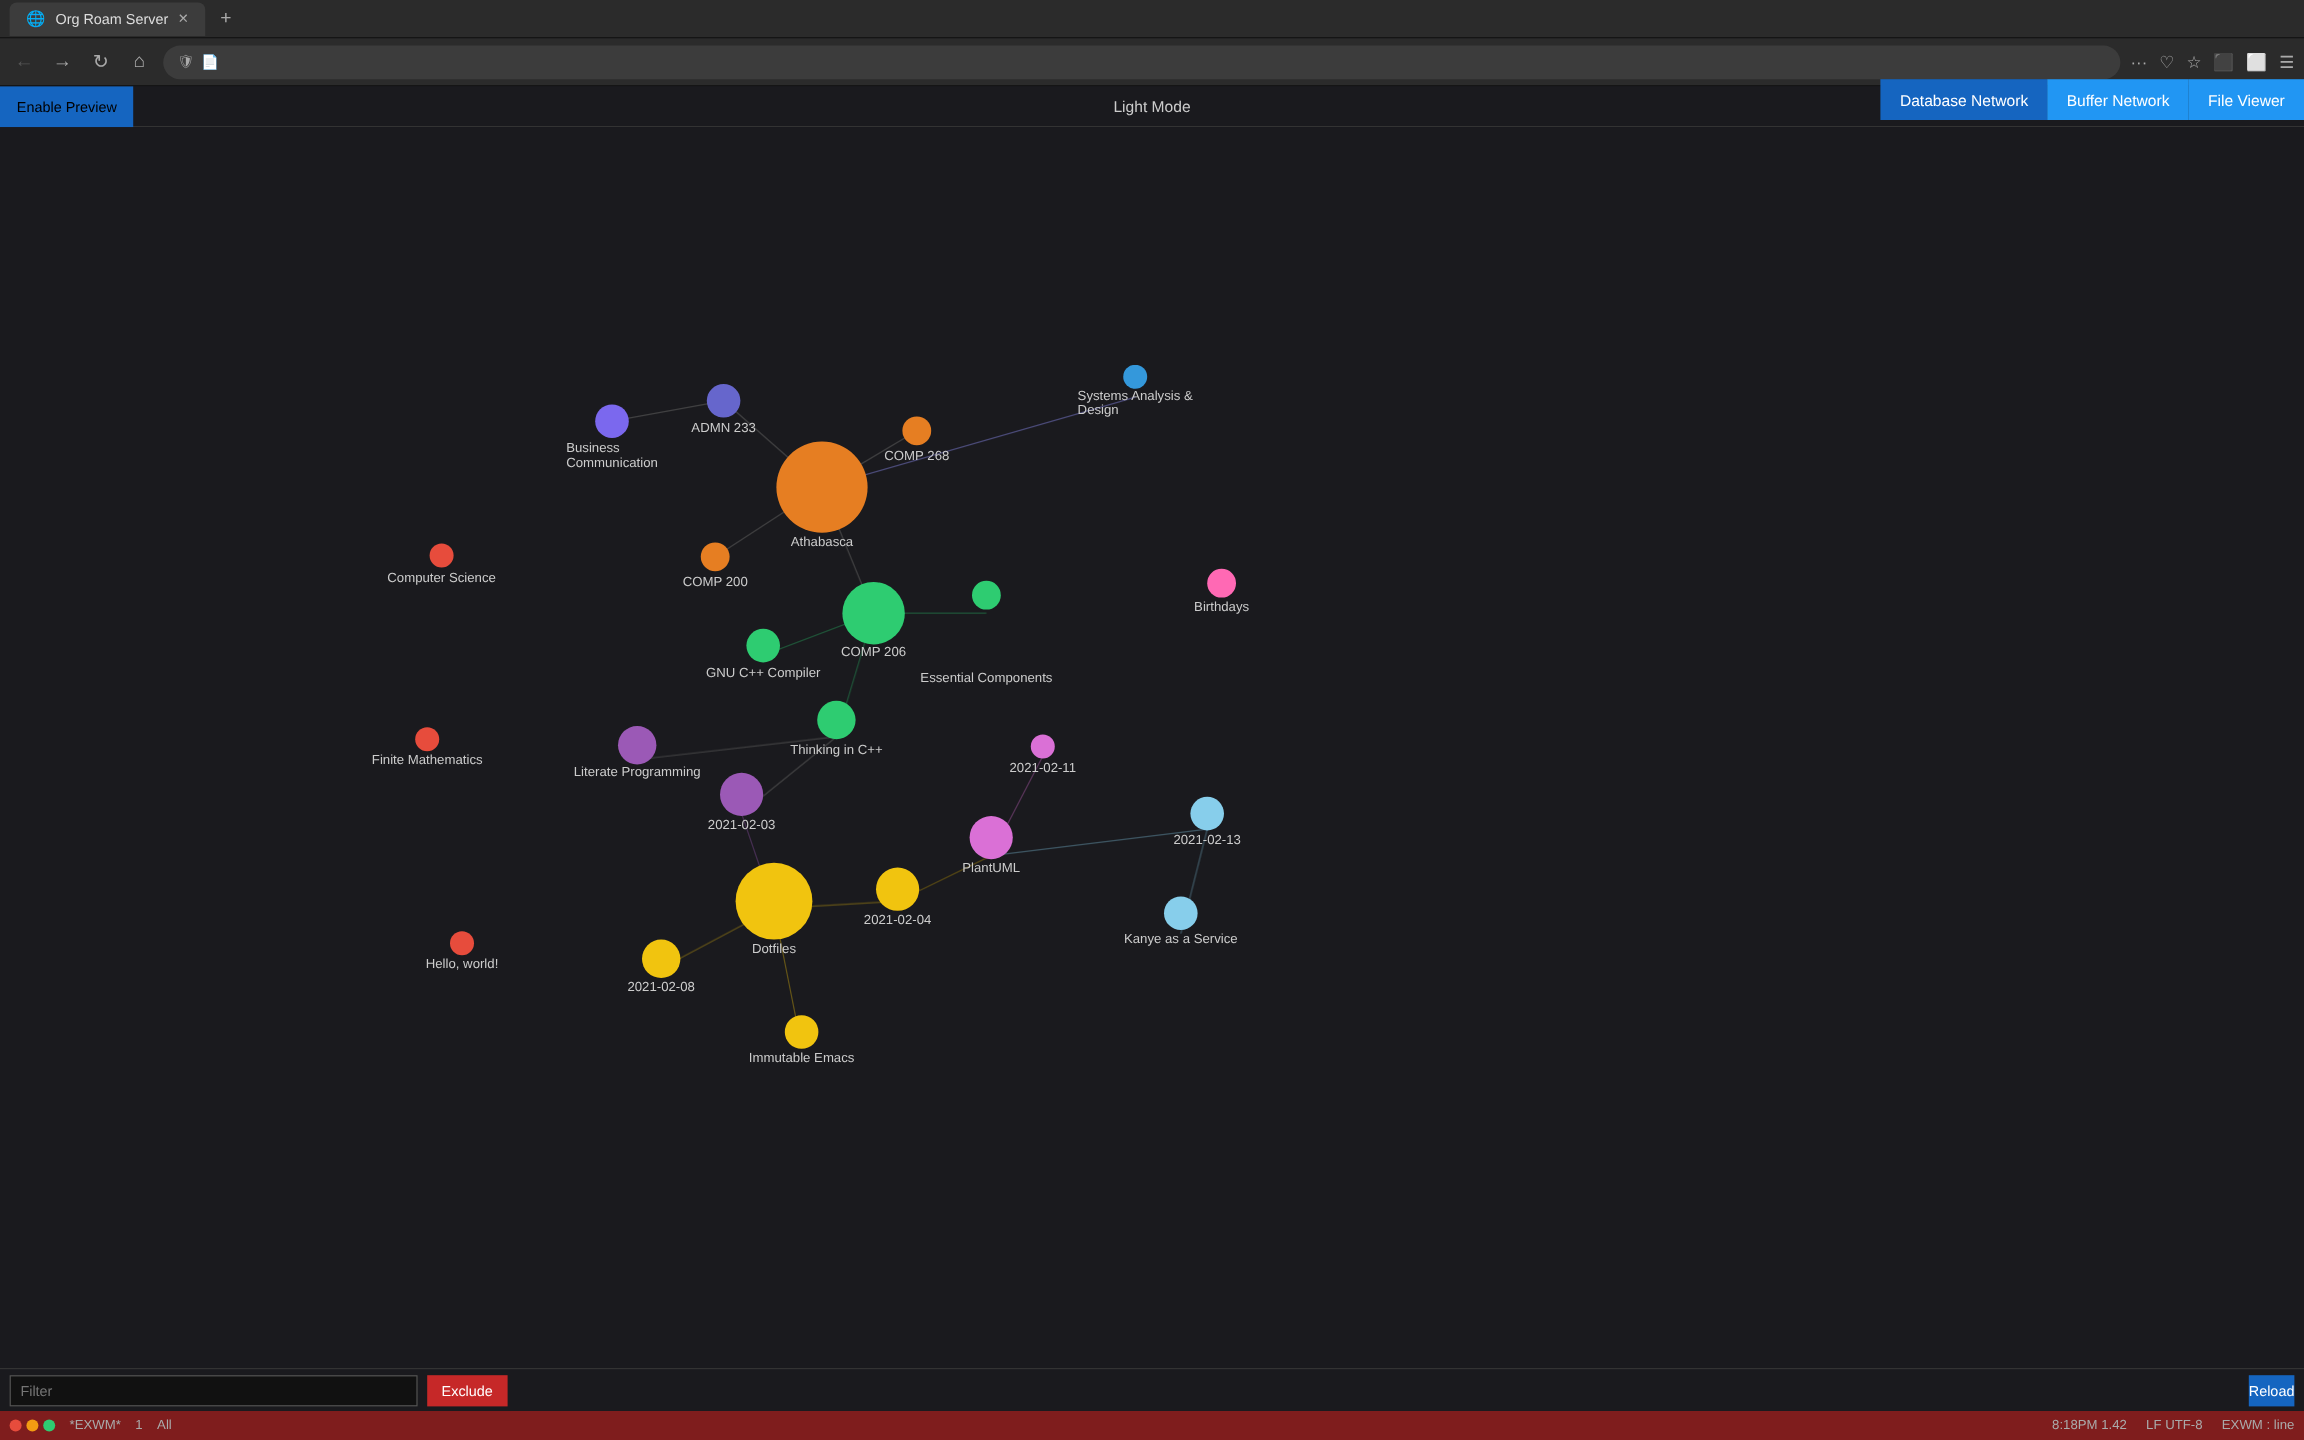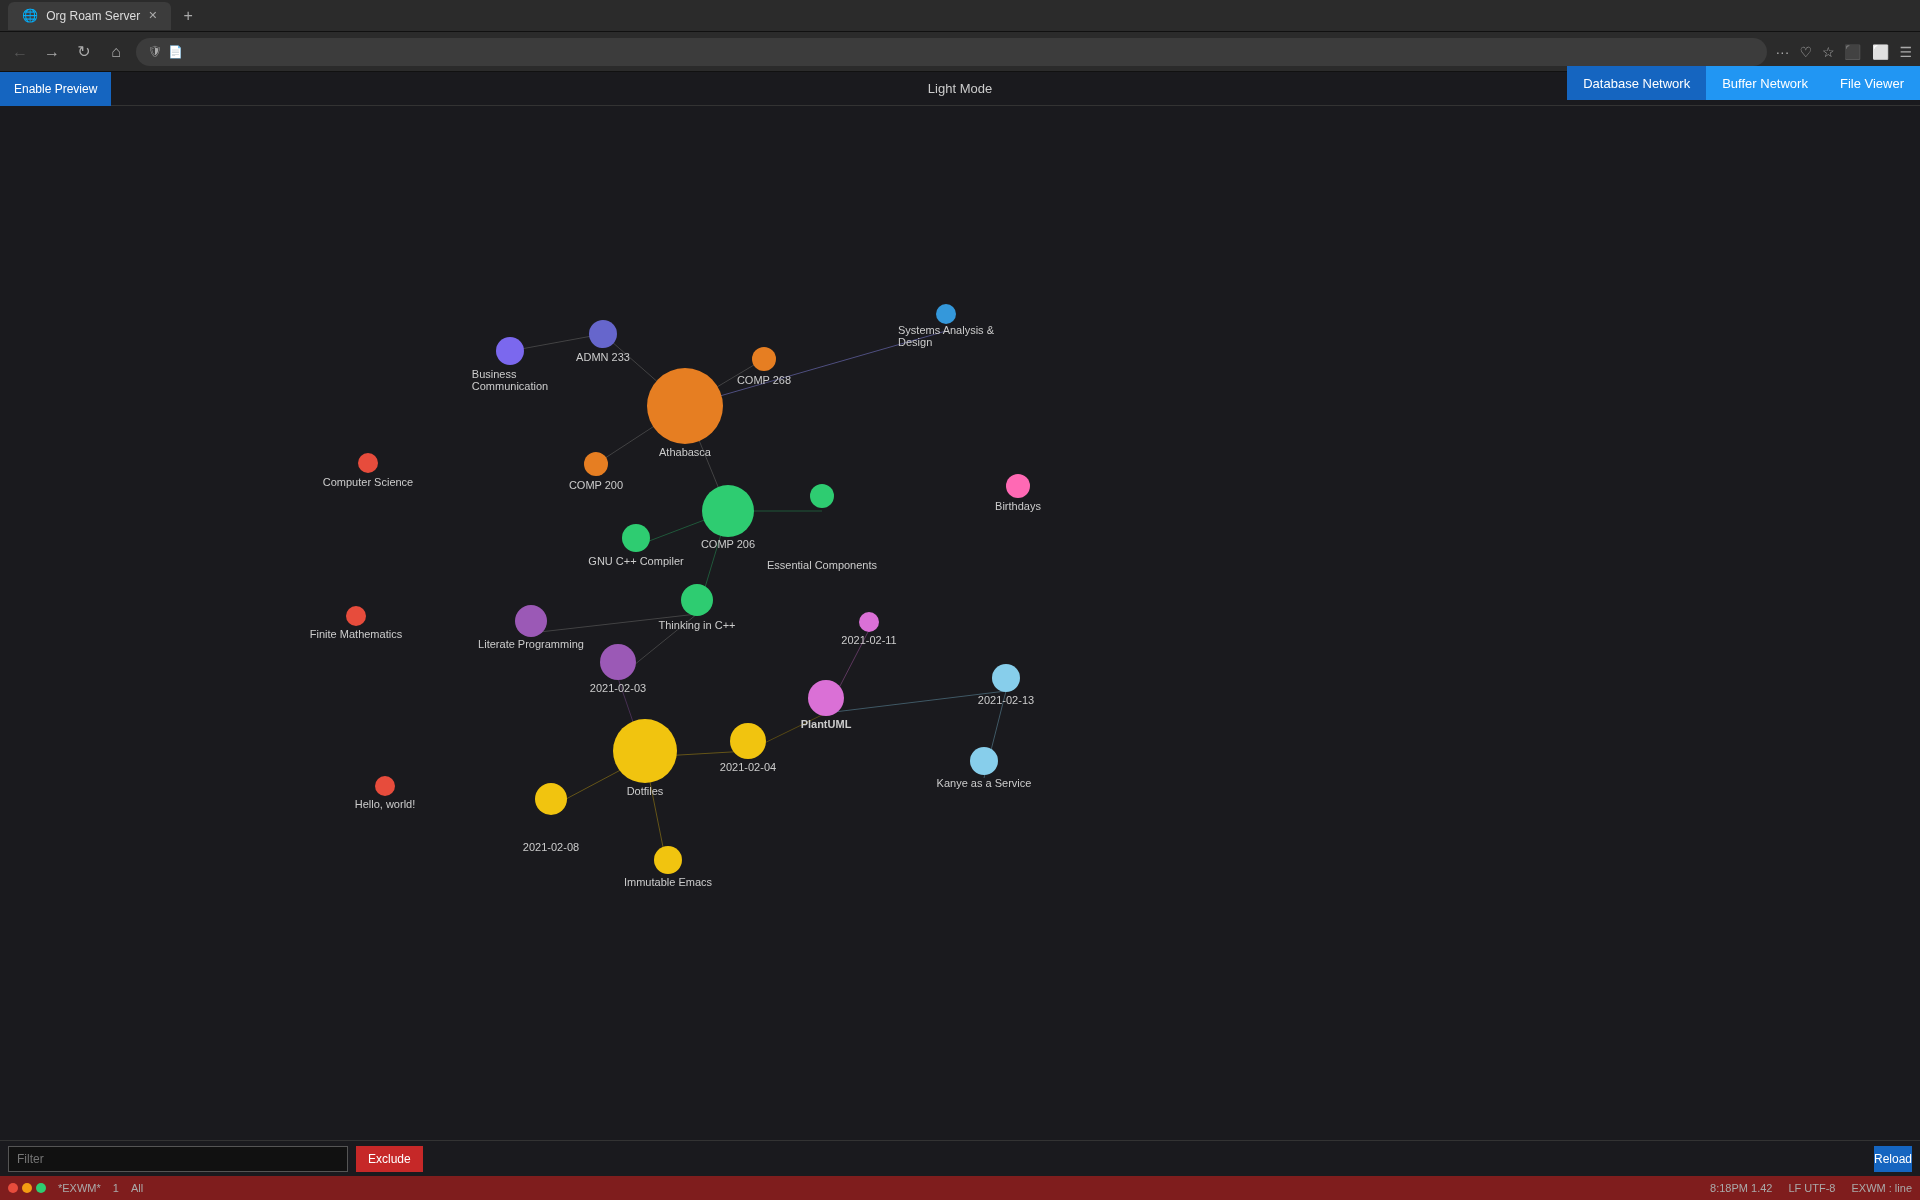--- a/index.html
+++ b/index.html
@@ -65,21 +65,21 @@
     .app-toolbar {
       background: #1a1a1e;
       height: 34px;
       display: flex;
       align-items: center;
       border-bottom: 1px solid #333;
       position: relative;
     }
     .enable-preview-btn {
       background: #1565c0;
-      color: #ffffff;
+      color: #000000;
       border: none;
       padding: 6px 14px;
       font-size: 12px;
       cursor: pointer;
       height: 34px;
     }
     .light-mode-label {
       position: absolute;
       left: 50%;
       transform: translateX(-50%);
@@ -332,27 +332,27 @@
   <div class="node-label" style="left:368px; top:370px;">Computer Science</div>
   <div class="node-label" style="left:728px; top:432px;">COMP 206</div>
   <div class="node-label" style="left:822px; top:405px;margin-top:48px;">Essential Components</div>
   <div class="node-label" style="left:1018px; top:394px;">Birthdays</div>
   <div class="node-label" style="left:636px; top:449px;">GNU C++ Compiler</div>
   <div class="node-label" style="left:697px; top:513px;">Thinking in C++</div>
   <div class="node-label" style="left:356px; top:522px;">Finite Mathematics</div>
   <div class="node-label" style="left:531px; top:532px;">Literate Programming</div>
   <div class="node-label" style="left:869px; top:528px;">2021-02-11</div>
   <div class="node-label" style="left:618px; top:576px;">2021-02-03</div>
-  <div class="node-label" style="left:826px; top:612px;font-weight:bold;">PlantUML</div>
+  <div class="node-label" style="left:826px; top:612px;">PlantUML</div>
   <div class="node-label" style="left:1006px; top:588px;">2021-02-13</div>
   <div class="node-label" style="left:984px; top:671px;">Kanye as a Service</div>
   <div class="node-label" style="left:645px; top:679px;">Dotfiles</div>
   <div class="node-label" style="left:748px; top:655px;">2021-02-04</div>
   <div class="node-label" style="left:385px; top:692px;">Hello, world!</div>
-  <div class="node-label" style="left:551px; top:711px;margin-top:24px;">2021-02-08</div>
+  <div class="node-label" style="left:551px; top:711px;">2021-02-08</div>
   <div class="node-label" style="left:668px; top:770px;">Immutable Emacs</div>
 </div>
 
 <div class="bottom-bar">
   <input class="filter-input" type="text" placeholder="Filter" style="">
   <button class="exclude-btn">Exclude</button>
   <button class="reload-btn">Reload</button>
 </div>
 
 <div class="status-bar">

